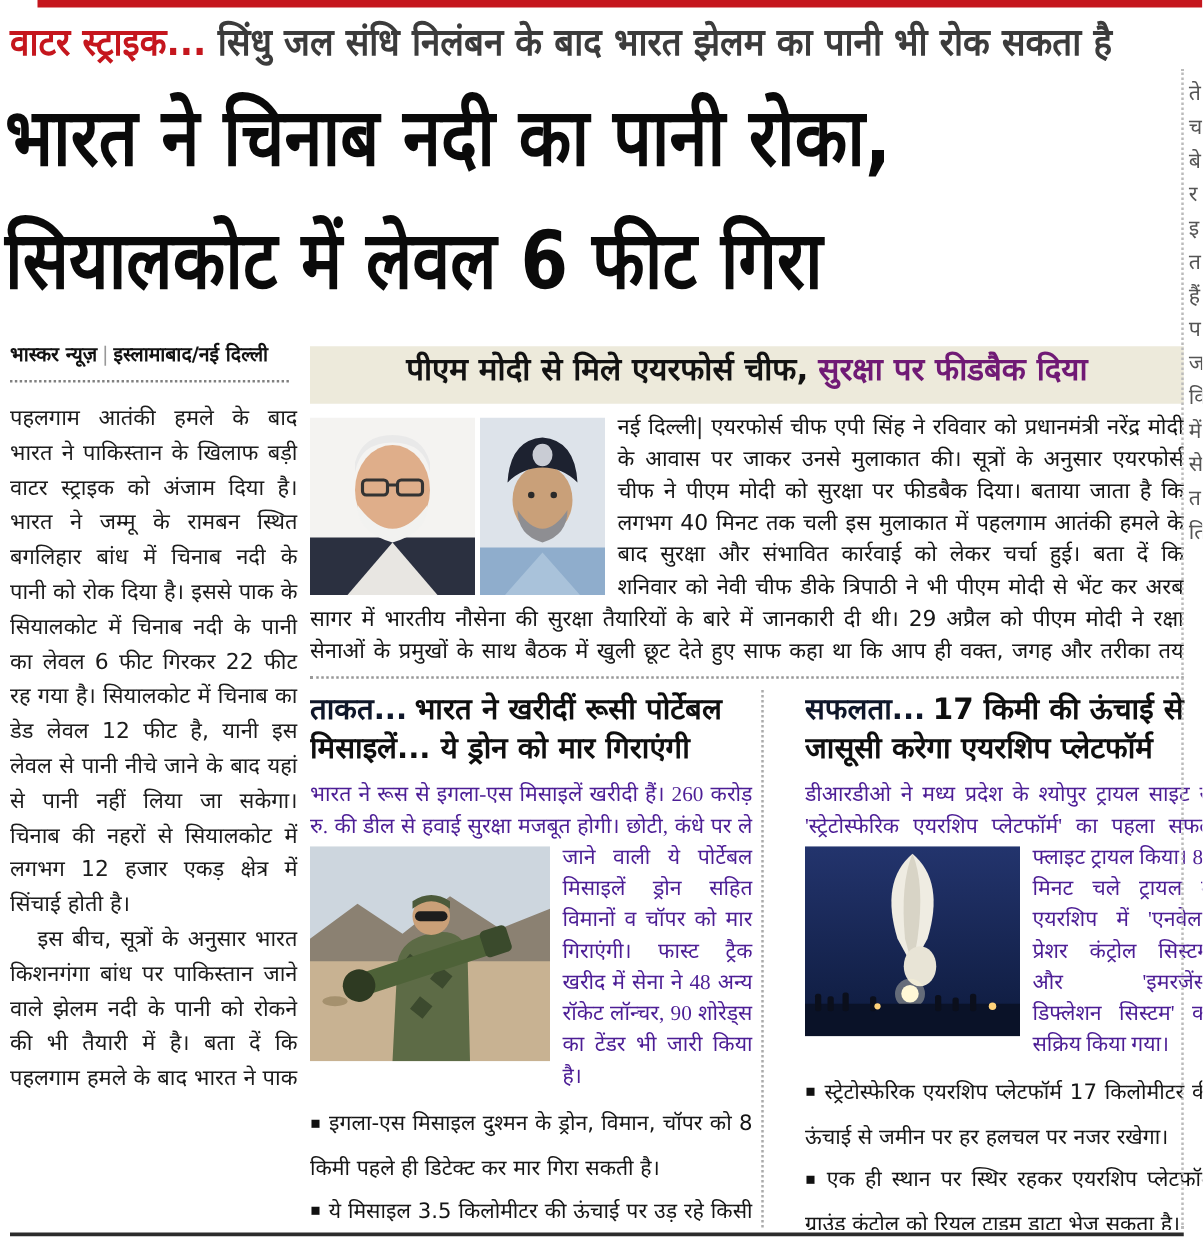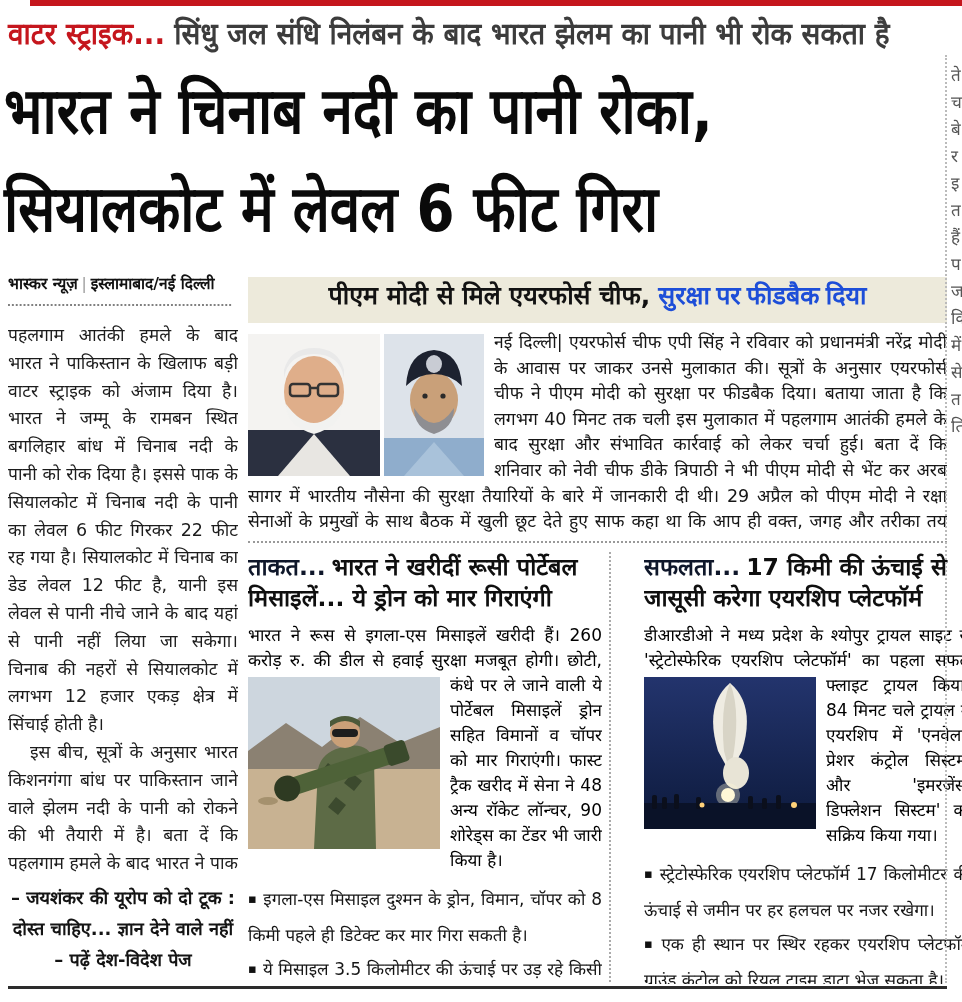--- a/index.html
+++ b/index.html
@@ -18,40 +18,40 @@
   
   .byline{position:absolute;left:8px;top:272px;width:230px;font-size:16px;font-weight:bold;
           color:#111;border-bottom:2px dotted #808080;padding-bottom:10px;white-space:nowrap;
           transform:scaleX(0.97);transform-origin:left top;}
   .byline .sep{color:#999;font-weight:normal;padding:0 4px;}
   
   .subhead-bar{position:absolute;left:248px;top:277px;width:699px;height:46px;background:#edeadb;
                display:flex;justify-content:center;font-size:25px;
                font-weight:bold;white-space:nowrap;}
   .subhead-bar .black{color:#121212;}
-  .subhead-bar .red{color:#1d4ed8;margin-left:8px;font-family:Liberation Serif, serif;}
+  .subhead-bar .red{color:#701a75;margin-left:8px;}
   
   .left-col{position:absolute;left:8px;top:322px;width:230px;height:556px;overflow:hidden;
             font-size:17.5px;line-height:27.8px;text-align:justify;color:#1c1c1c;}
   .left-col p{margin:0;}
   .left-col p.indent{text-indent:22px;}
   .left-footnote{position:absolute;left:8px;top:882px;width:230px;max-height:100px;overflow:hidden;
             font-size:18px;line-height:31px;font-weight:bold;text-align:center;color:#141414;}
   
   .modi-article{position:absolute;left:248px;top:330px;width:699px;height:206px;overflow:hidden;}
   .modi-photos{float:left;margin:4px 10px 2px 0;}
   .modi-photos svg{display:inline-block;vertical-align:top;}
   .modi-photos .gap{display:inline-block;width:4px;}
   .modi-body{font-size:17.5px;line-height:25.6px;text-align:justify;color:#161616;}
   .dateline{font-weight:normal;}
   .mid-divider{position:absolute;left:248px;top:541px;width:699px;border-top:2px dotted #999;}
   
   .col-head{font-size:23.5px;line-height:31px;font-weight:bold;color:#0f0f0f;}
   .col-kicker{color:#0f172a;margin-right:6px;}
-  .col-body{margin-top:9px;font-size:17px;line-height:25px;text-align:justify;color:#000000;}
+  .col-body{margin-top:9px;font-size:17px;line-height:25px;text-align:justify;color:#4c1d95;font-family:Liberation Serif, serif;}
   .missile-col{position:absolute;left:248px;top:552px;width:354px;height:432px;overflow:hidden;}
   .airship-col{position:absolute;left:644px;top:552px;width:327px;height:432px;overflow:hidden;}
   .float-photo{float:left;margin:4px 10px 4px 0;}
   .col-divider{position:absolute;left:609px;top:552px;height:430px;border-left:2px dotted #aaa;}
   .bullets{margin-top:9px;}
   .bullet{font-size:17px;line-height:34px;text-align:justify;color:#161616;}
   .bullet .sq{font-size:13px;margin-right:6px;position:relative;top:-2px;color:#111;}
   
   .bottom-rule{position:absolute;left:8px;top:986px;width:939px;border-top:3px solid #2c2c2c;}
   .right-sliver{position:absolute;left:945px;top:55px;height:928px;border-left:2px dotted #bbb;}
@@ -80,21 +80,20 @@
 
   <div class="subhead-bar">
     <span class="black">पीएम मोदी से मिले एयरफोर्स चीफ,</span>
     <span class="red">सुरक्षा पर फीडबैक दिया</span>
   </div>
 
   <div class="left-col">
     <p>पहलगाम आतंकी हमले के बाद भारत ने पाकिस्तान के खिलाफ बड़ी वाटर स्ट्राइक को अंजाम दिया है। भारत ने जम्मू के रामबन स्थित बगलिहार बांध में चिनाब नदी के पानी को रोक दिया है। इससे पाक के सियालकोट में चिनाब नदी के पानी का लेवल 6 फीट गिरकर 22 फीट रह गया है। सियालकोट में चिनाब का डेड लेवल 12 फीट है, यानी इस लेवल से पानी नीचे जाने के बाद यहां से पानी नहीं लिया जा सकेगा। चिनाब की नहरों से सियालकोट में लगभग 12 हजार एकड़ क्षेत्र में सिंचाई होती है।</p>
     <p class="indent">इस बीच, सूत्रों के अनुसार भारत किशनगंगा बांध पर पाकिस्तान जाने वाले झेलम नदी के पानी को रोकने की भी तैयारी में है। बता दें कि पहलगाम हमले के बाद भारत ने पाक के खिलाफ सख्त कदम उठाए थे। इसमें सिंधु जल संधि को तत्काल प्रभाव से निलंबित करना प्रमुख था। इस संधि में सिंधु, झेलम, चिनाब, रावी, सतलुज और ब्यास नदी के जल का पाक को बंटवारा होता है।</p>
   </div>
-  <div class="left-footnote">– जयशंकर की यूरोप को दो टूक : दोस्त चाहिए... ज्ञान देने वाले नहीं – पढ़ें देश-विदेश पेज</div>
 
   <div class="modi-article">
     <div class="modi-photos">
       <svg width="132" height="142" viewBox="0 0 132 142">
         <rect width="132" height="142" fill="#f4f3f1"></rect>
         <rect x="0" y="96" width="132" height="46" fill="#2b3040"></rect>
         <path d="M30 142 L66 100 L102 142 Z" fill="#e8e6e2"></path>
         <ellipse cx="66" cy="58" rx="30" ry="36" fill="#dfae8a"></ellipse>
         <path d="M36 44 Q40 20 66 20 Q92 20 96 44 L96 36 Q90 14 66 14 Q42 14 36 36 Z" fill="#e9e9e9"></path>
         <path d="M38 70 Q66 108 94 70 Q94 92 66 100 Q38 92 38 70 Z" fill="#f2f2f0"></path>

